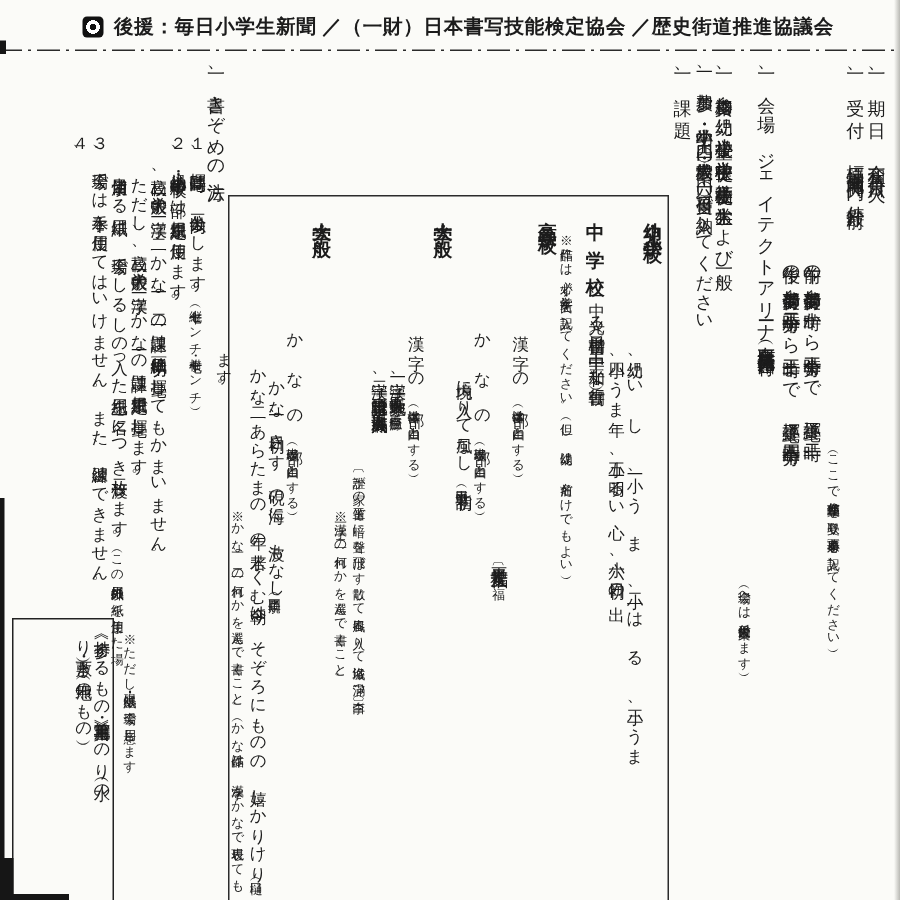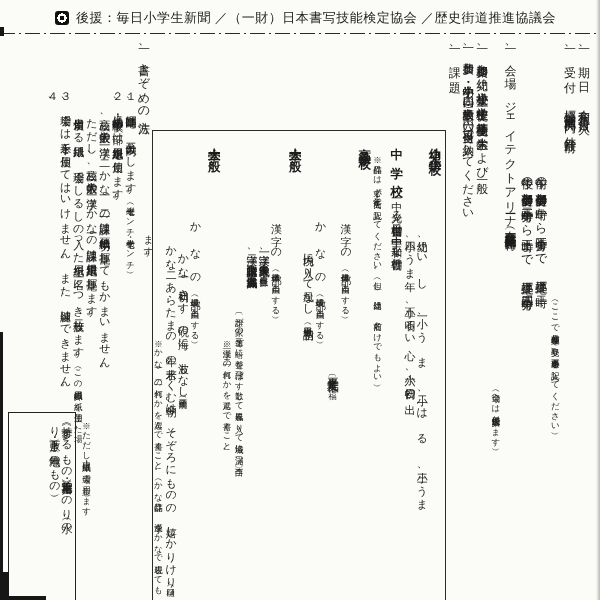--- a/index.html
+++ b/index.html
@@ -7,21 +7,21 @@
     position:relative;width:600px;height:600px;overflow:hidden;
     background:#fbfbf8;color:#1c1c1c;
     font-family:"Liberation Serif","DejaVu Serif",serif;
   }
   
   .topbar{position:absolute;left:55px;top:7px;height:22px;display:flex;align-items:center;gap:7px;}
   .stamp{
     width:14px;height:14px;border-radius:3px;flex:0 0 auto;
     background:radial-gradient(circle at 50% 50%, #111 0 2.2px, #fff 2.2px 4.6px, #111 4.6px);
   }
-  .topbar .txt{font-size:13px;letter-spacing:0.5px;white-space:nowrap;font-weight:400;}
+  .topbar .txt{font-size:13px;letter-spacing:0.5px;white-space:nowrap;font-weight:700;}
   .rule{
     position:absolute;left:0;top:33px;width:600px;height:1.4px;
     background:repeating-linear-gradient(to right,#2a2a2a 0 15px,transparent 15px 19px,#2a2a2a 19px 21px,transparent 21px 25px);
   }
   
   .vflow{
     position:absolute;top:42px;height:558px;overflow:hidden;
     writing-mode:vertical-rl;text-orientation:mixed;
     font-size:12px;line-height:1.05;letter-spacing:1.5px;
   }

